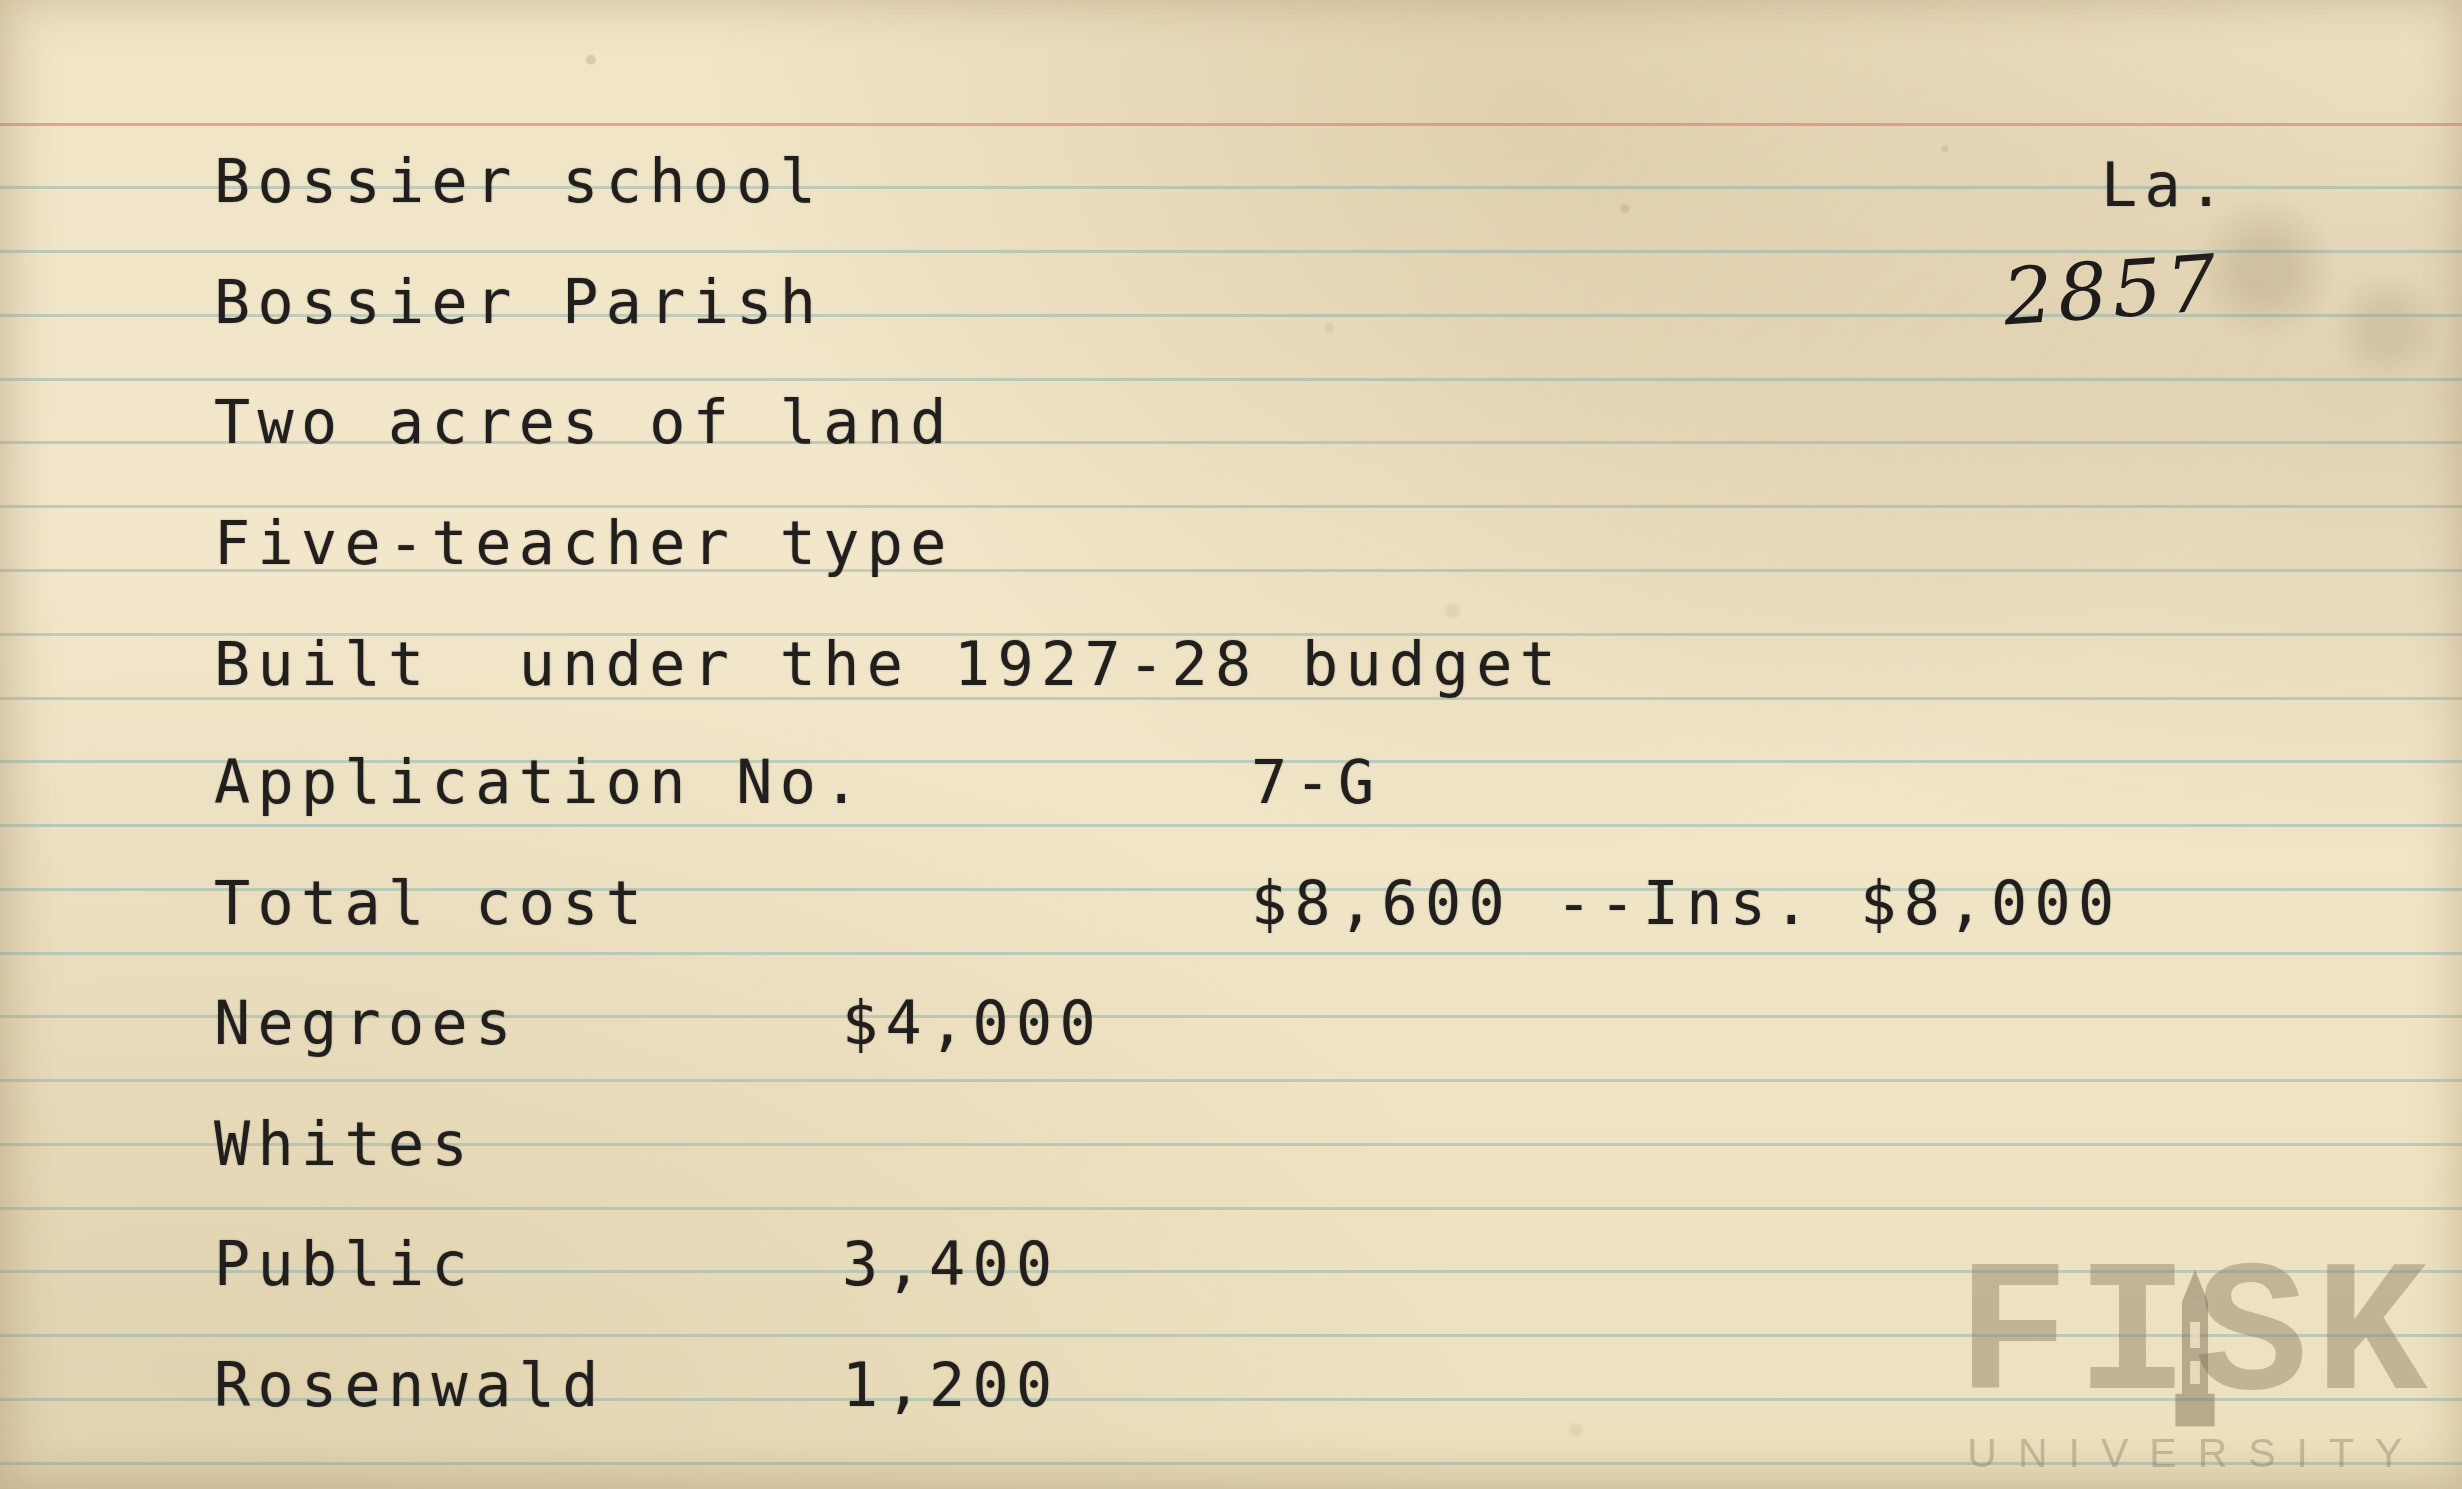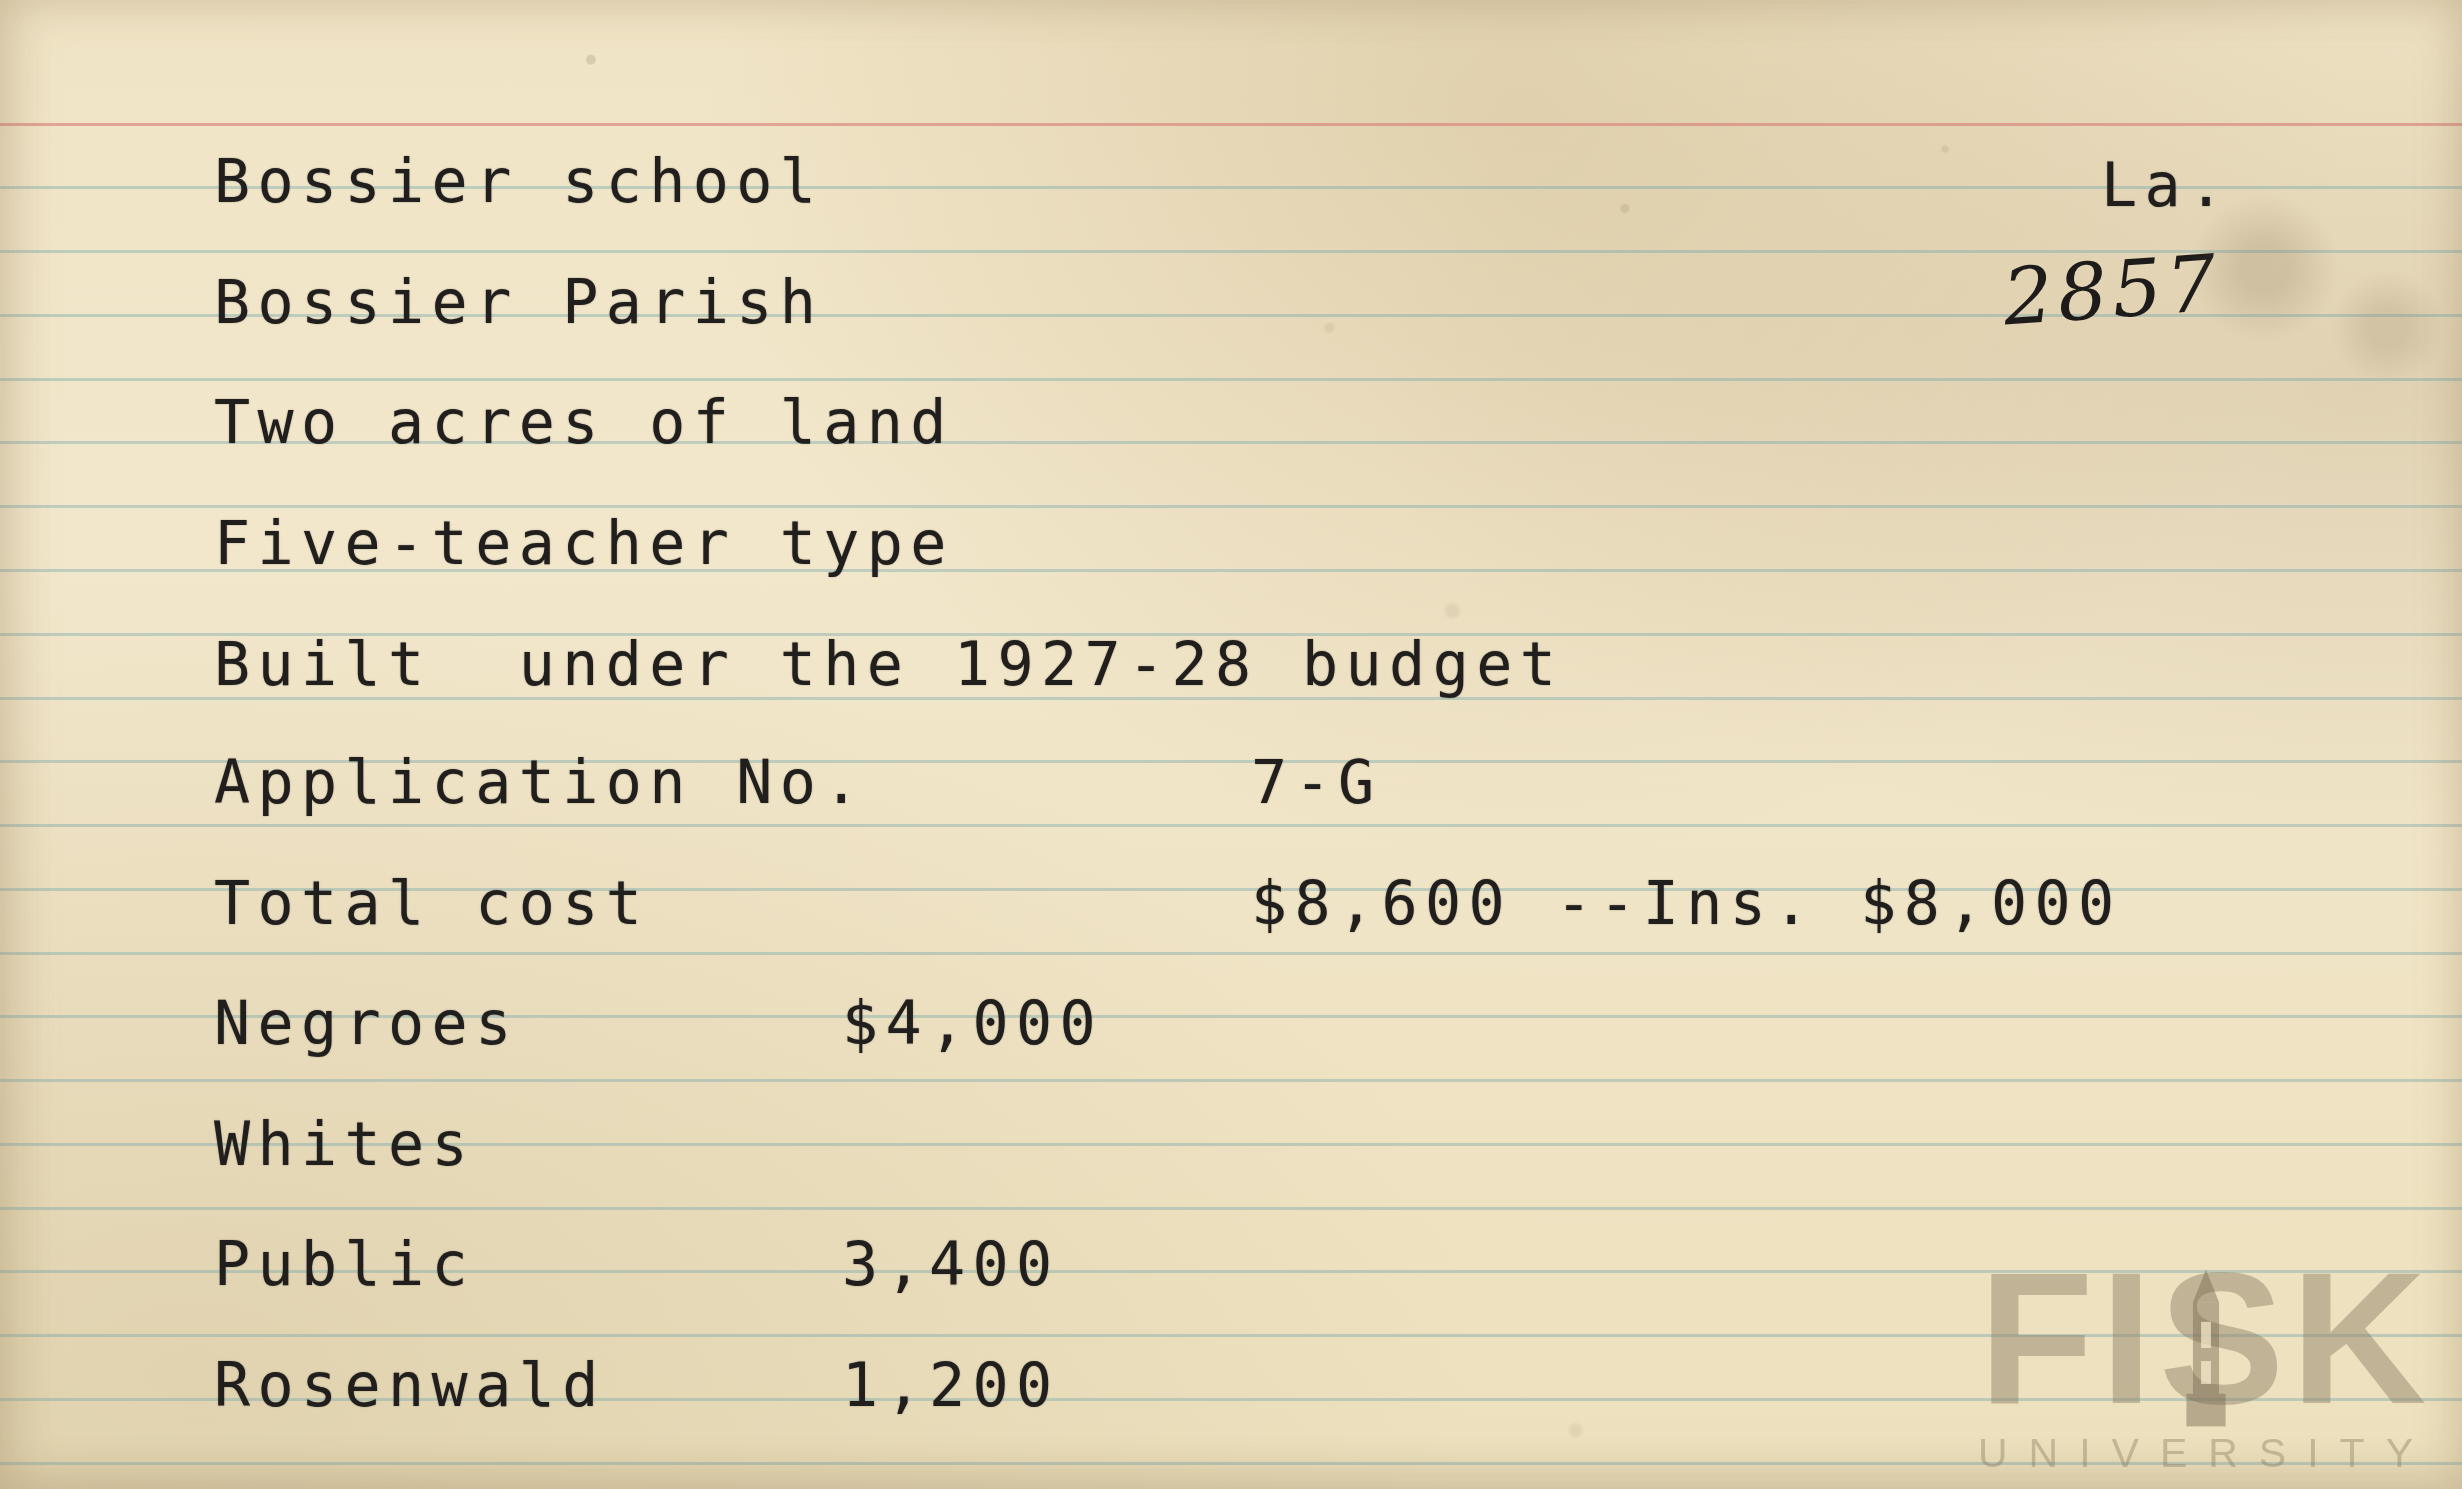--- a/index.html
+++ b/index.html
@@ -98,21 +98,21 @@
   .watermark {
     position: absolute;
     right: 28px;
     bottom: 13px;
     text-align: center;
     color: rgba(140,126,100,0.45);
     pointer-events: none;
     user-select: none;
   }
   .watermark .wm-main {
-    font-family: Liberation Sans, sans-serif;
+    font-family: Liberation Mono, monospace;
     font-weight: bold;
     font-size: 188px;
     line-height: 0.92;
     letter-spacing: 6.5px;
     position: relative;
     display: block;
   }
   .watermark .wm-sub {
     display: block;
     font-family: "Liberation Sans", sans-serif;

